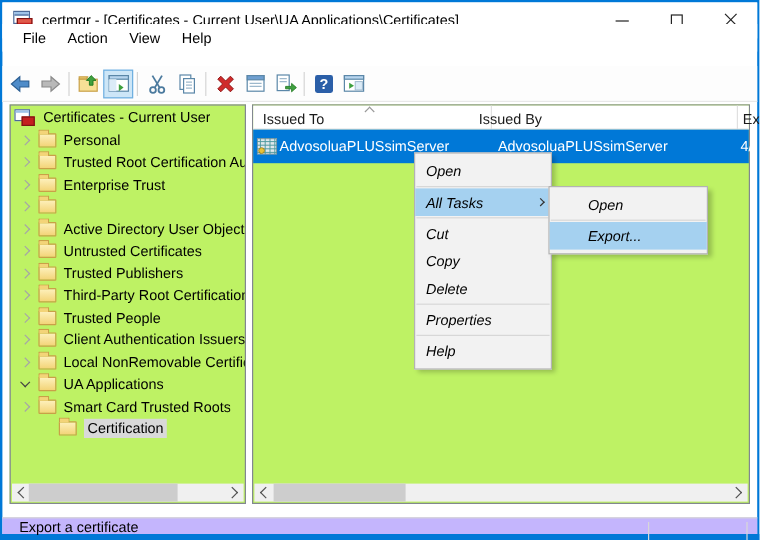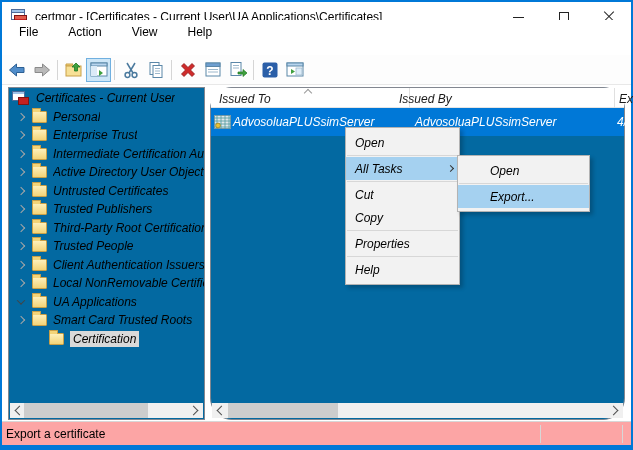--- a/index.html
+++ b/index.html
@@ -19,32 +19,32 @@
   .title-text { margin-left:7px; white-space:nowrap; overflow:hidden;text-align:right; }
   .win-controls { margin-left:auto; display:flex; height:30px; }
   .win-btn { width:45px; height:30px; display:flex; align-items:center; justify-content:center; }
   .glyph-min { width:11px; height:1px; background:#222; }
   .glyph-max { width:10px; height:10px; border:1px solid #222; }
   .glyph-close { position:relative; width:12px; height:12px; }
   .glyph-close i { position:absolute; left:-1px; top:5px; width:14px; height:1.4px; background:#222; }
   .glyph-close i:first-child { transform:rotate(45deg); }
   .glyph-close i:last-child  { transform:rotate(-45deg); }
   
-  .menubar { position:absolute; left:2px; top:20px; right:2px; height:23px; background:#fff; display:flex; align-items:center; padding-left:8px; gap:12px; }
+  .menubar { position:absolute; left:2px; top:20px; right:2px; height:23px; background:#fff; display:flex; align-items:center; padding-left:8px; gap:0; }
   .menubar .m-item { padding:3px 9px; }
   
   .toolbar { position:absolute; left:2px; top:55px; right:2px; height:30px; background:#fdfdfd; display:flex; align-items:center; padding-left:2px; border-bottom:1px solid #e8e8e8; }
   .tbtn { width:25px; height:24px; display:flex; align-items:center; justify-content:center; flex:0 0 auto; }
   .tbtn.pressed { background:#cde6f7; border:1px solid #70b0e0; }
   .tsep { width:1px; height:20px; background:#d5d5d5; margin:0 3px; flex:0 0 auto; }
   .tbtn svg { display:block; }
   
-  .panel { position:absolute; background:#0369a1; border:1px solid #828790;font-style:italic; }
+  .panel { position:absolute; background:#bef264; border:1px solid #828790; }
   #tree-panel { left:8px;  top:87px; width:197px; height:333px; }
-  #list-panel { left:210px; top:87px; width:415px; height:333px;border-radius:22px; }
+  #list-panel { left:210px; top:87px; width:415px; height:333px; }
   
   .tree { position:absolute; left:0; top:1px; right:0; bottom:17px; overflow:hidden; }
   .tree-row { height:18.5px; display:flex; align-items:center; white-space:nowrap; }
   .tree-row .chev { width:6px; height:6px; border-right:1.4px solid #a6a6a6; border-bottom:1.4px solid #a6a6a6; transform:rotate(-45deg); margin:0 8px 0 9px; flex:0 0 auto; }
   .tree-row .chev.exp { border-color:#444; transform:rotate(45deg) translate(-1px,-1px); }
   .folder { position:relative; width:15px; height:12px; background:linear-gradient(#fdf0bb,#f3d478); border:1px solid #c9a048; border-radius:1px; margin-right:6px; flex:0 0 auto; }
   .folder::before { content:""; position:absolute; left:-1px; top:-4px; width:7px; height:3px; background:#f3d478; border:1px solid #c9a048; border-bottom:none; border-radius:1px 1px 0 0; }
   .root-icon { position:relative; width:18px; height:15px; margin:0 6px 0 3px; flex:0 0 auto; }
   .root-icon .win { position:absolute; left:0; top:0; width:13px; height:10px; background:#fff; border:1px solid #4d6b99; }
   .root-icon .win .bar { position:absolute; left:0; top:0; right:0; height:2px; background:#9fc3e8; }
@@ -69,21 +69,21 @@
   
   .menu { position:absolute; background:#f2f2f2; border:1px solid #b3b3b3; box-shadow:3px 3px 4px rgba(0,0,0,0.22); padding:3px 0; z-index:50; }
   #ctx-menu { left:345px; top:127px; width:115px; }
   #sub-menu { left:457px; top:155px; width:133px; }
   .menu-item { height:23px; display:flex; align-items:center; padding-left:9px; padding-right:6px;font-style:italic; }
   .menu-item.hl { background:#a5d1f0; }
   #sub-menu .menu-item { padding-left:32px; }
   .menu-sep { height:1px; background:#d7d7d7; margin:1px 1px; }
   .sub-arrow { margin-left:auto; width:5px; height:5px; border-right:1.4px solid #333; border-bottom:1.4px solid #333; transform:rotate(-45deg); }
   
-  .statusbar { position:absolute; left:2px; right:2px; bottom:5px; height:24px; background:#fca5a5; border-top:1px solid #d7d7d7; display:flex; align-items:center; padding-left:4px; }
+  .statusbar { position:absolute; left:2px; right:2px; bottom:5px; height:14px; background:#c4b5fd; border-top:1px solid #d7d7d7; display:flex; align-items:center; padding-left:14px; }
   .sb-div { position:absolute; top:3px; width:1px; height:18px; background:#d7d7d7; }
 </style>
 </head>
 <body>
 
 <div id="window">
 
   <div class="titlebar">
     <div class="app-icon">
       <div class="win">
@@ -213,26 +213,30 @@
         <div class="tree-label">Certificates - Current User</div>
       </div>
       <div class="tree-row">
           <span class="chev"></span>
           <span class="folder"></span>
           <span class="tree-label">Personal</span>
         </div>
       <div class="tree-row">
           <span class="chev"></span>
           <span class="folder"></span>
+          <span class="tree-label">Trusted Root Certification Au</span>
+        </div>
+      <div class="tree-row">
+          <span class="chev"></span>
+          <span class="folder"></span>
           <span class="tree-label">Enterprise Trust</span>
         </div>
       <div class="tree-row">
           <span class="chev"></span>
           <span class="folder"></span>
-          <span class="tree-label">Intermediate Certification Au</span>
         </div>
       <div class="tree-row">
           <span class="chev"></span>
           <span class="folder"></span>
           <span class="tree-label">Active Directory User Object</span>
         </div>
       <div class="tree-row">
           <span class="chev"></span>
           <span class="folder"></span>
           <span class="tree-label">Untrusted Certificates</span>
@@ -314,20 +318,21 @@
   <div class="menu" id="ctx-menu">
     <div class="menu-item">Open</div>
     <div class="menu-sep"></div>
     <div class="menu-item hl">
       <span>All Tasks</span>
       <span class="sub-arrow"></span>
     </div>
     <div class="menu-sep"></div>
     <div class="menu-item">Cut</div>
     <div class="menu-item">Copy</div>
+    <div class="menu-item">Delete</div>
     <div class="menu-sep"></div>
     <div class="menu-item">Properties</div>
     <div class="menu-sep"></div>
     <div class="menu-item">Help</div>
   </div>
 
   <div class="menu" id="sub-menu">
     <div class="menu-item">Open</div>
     <div class="menu-sep"></div>
     <div class="menu-item hl">Export...</div>

